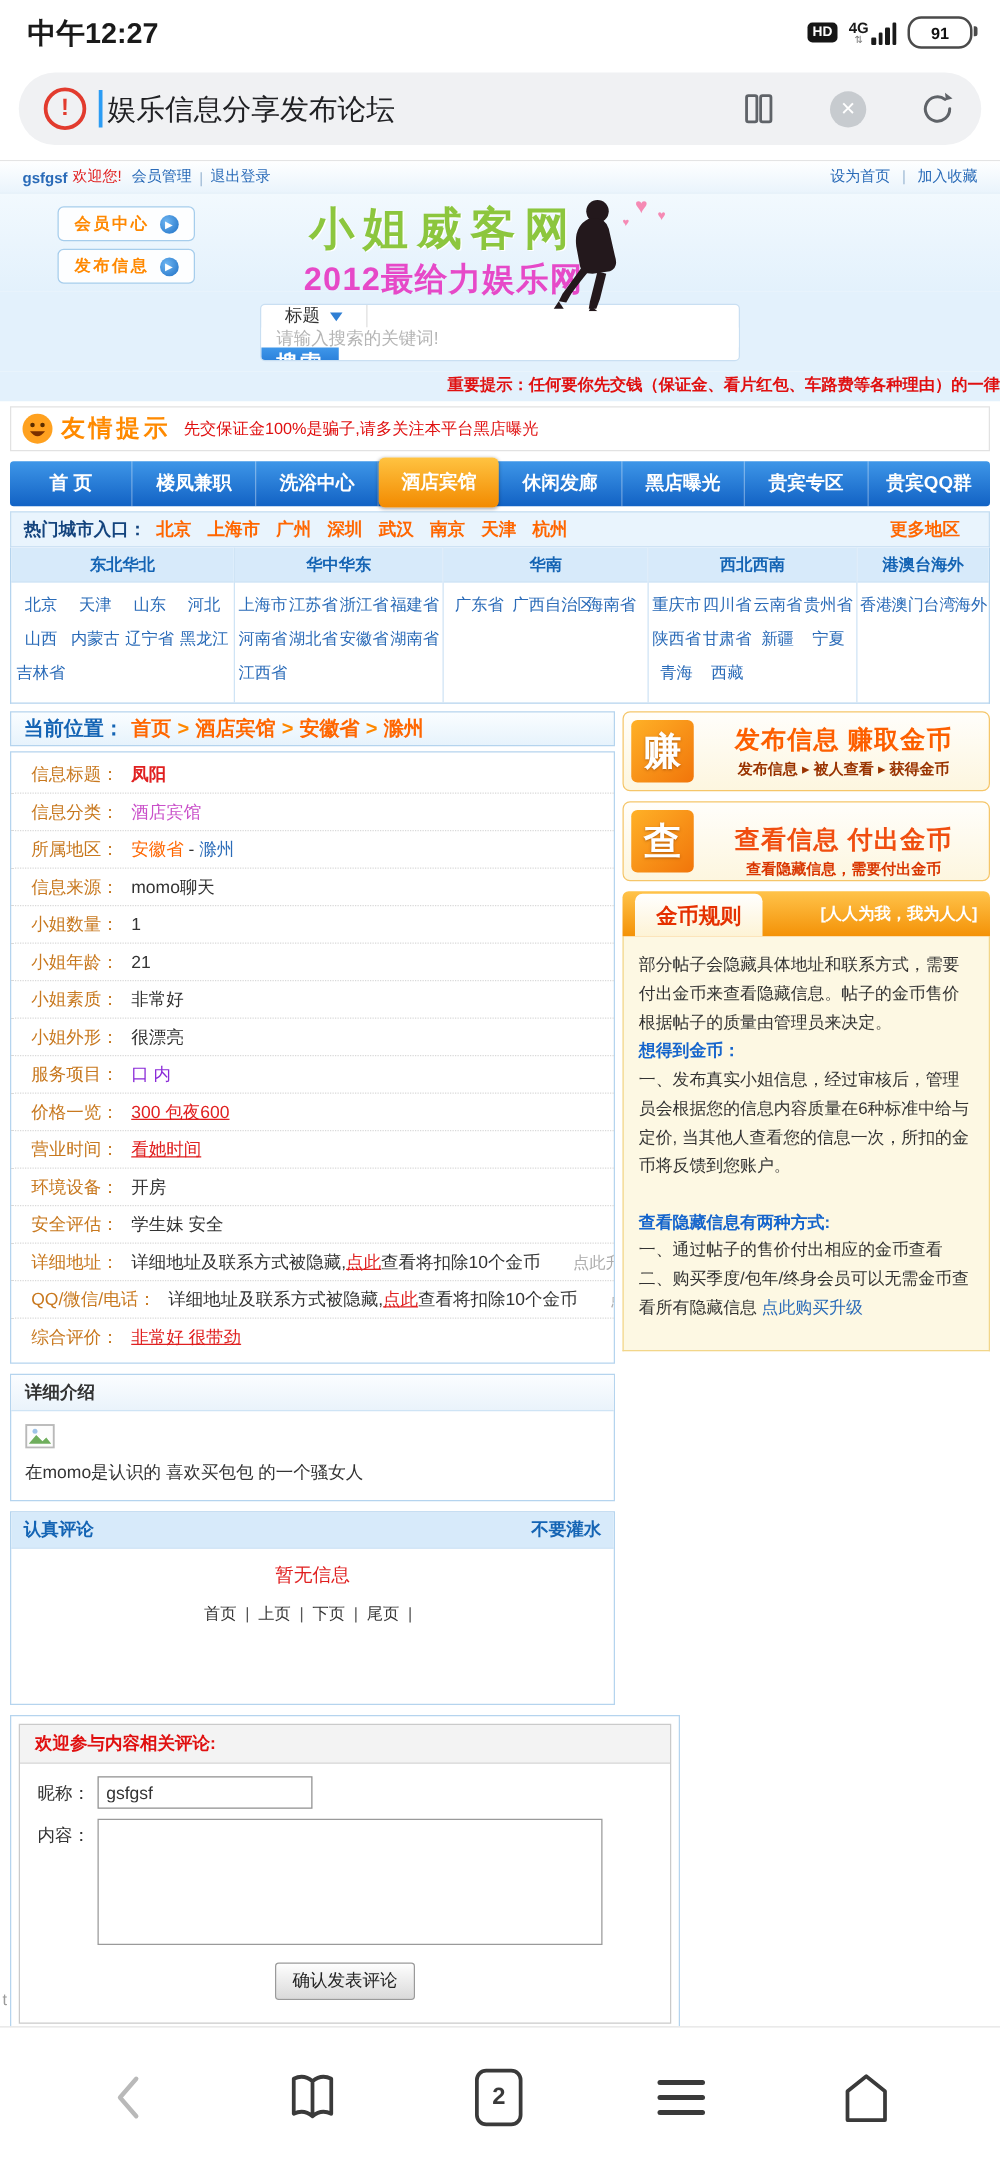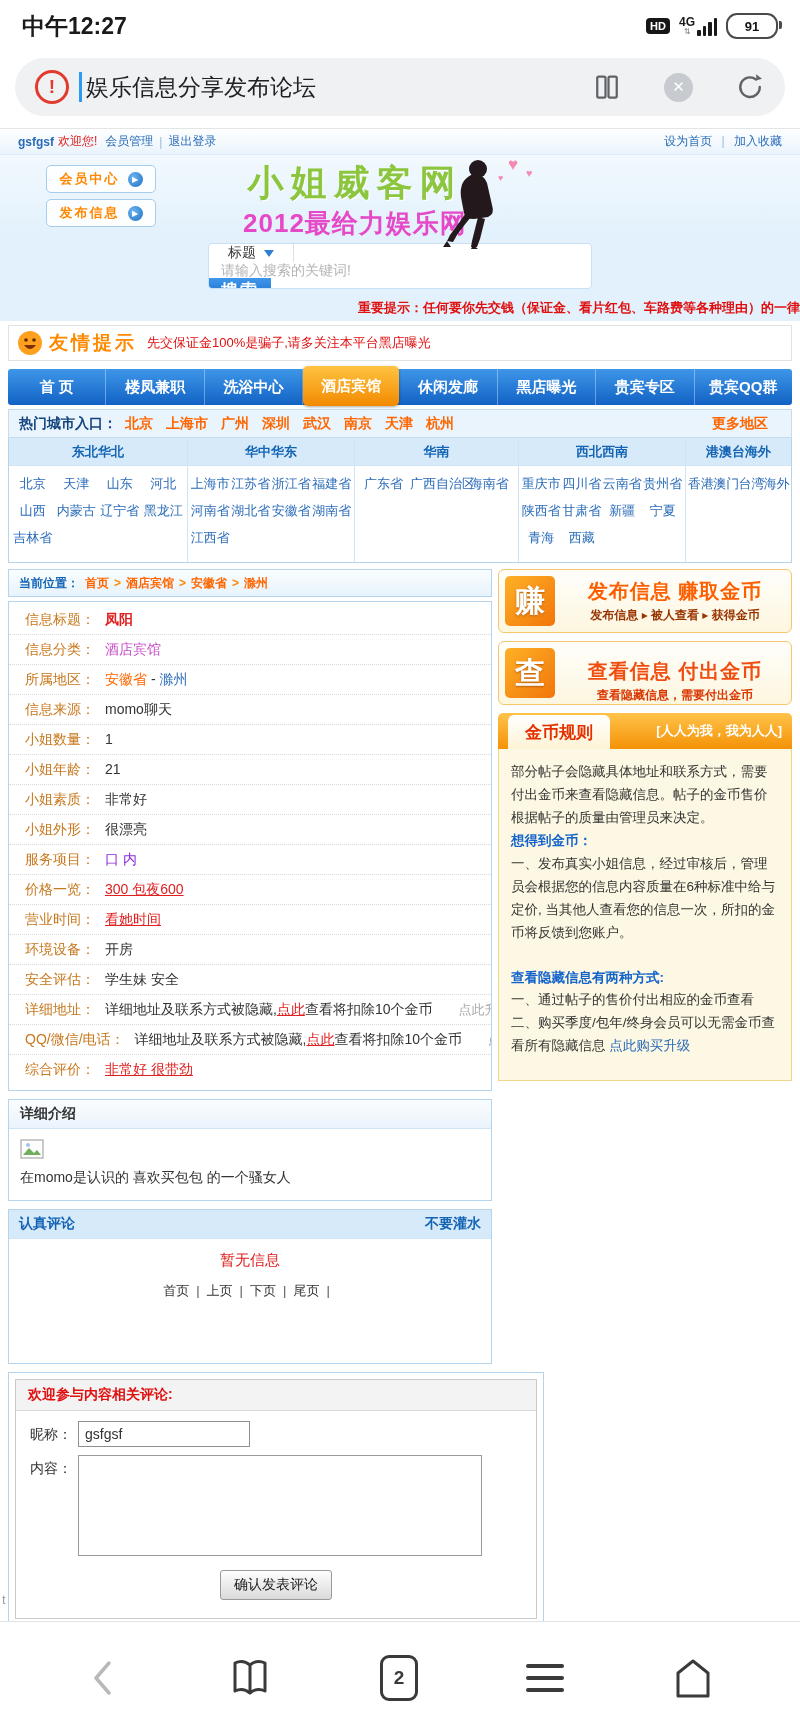--- a/index.html
+++ b/index.html
@@ -97,21 +97,21 @@
   .region-head{background:#d7eafa;border-bottom:1px solid #cfe4f5;height:27px;line-height:27px;text-align:center;
     color:#1464b4;font-weight:bold;font-size:13px;}
   .region-links{display:flex;flex-wrap:wrap;padding:4px 2px 8px;min-height:84px;align-content:flex-start;}
   .region-links a{width:25%;text-align:center;color:#2a6bb8;font-size:13px;text-decoration:none;line-height:27px;white-space:nowrap;}
   .region-col.c3 .region-links a{width:33.3%;}
 
   
   .main{margin:6px 8px 0;display:flex;gap:6px;align-items:flex-start;}
   .left-col{width:484px;flex:0 0 484px;}
   .breadcrumb{background:linear-gradient(#fafdff,#e7f3fc);border:1px solid #b5d4ee;height:26px;display:flex;align-items:center;
-    padding:0 10px;font-size:12px;}
+    padding:0 10px;font-size:16px;}
   .crumb-label{color:#1464b4;font-weight:bold;margin-right:6px;}
   .breadcrumb a{color:#ff6600;font-weight:bold;text-decoration:none;}
   .breadcrumb .gt{color:#ff8800;margin:0 5px;font-weight:bold;}
   .info-box{margin-top:4px;border:1px solid #b5d4ee;background:#fff;padding:3px 0 6px;}
   .info-row{height:29px;line-height:28px;border-bottom:1px dotted #d9d9d9;padding:0 0 0 16px;font-size:14px;white-space:nowrap;overflow:hidden;}
   .info-row:last-child{border-bottom:none;}
   .info-label{color:#c8781e;margin-right:10px;}
   .p-plain{color:#333;} .p-red{color:#e02020;text-decoration:underline;} .p-red-bold{color:#e02020;font-weight:bold;}
   .p-magenta{color:#c94fc9;} .p-orange{color:#ff6600;} .p-blue{color:#2a6bb8;} .p-purple{color:#8a2ad8;}
   .p-grey-gap{color:#ababab;margin-left:26px;font-size:13px;}

